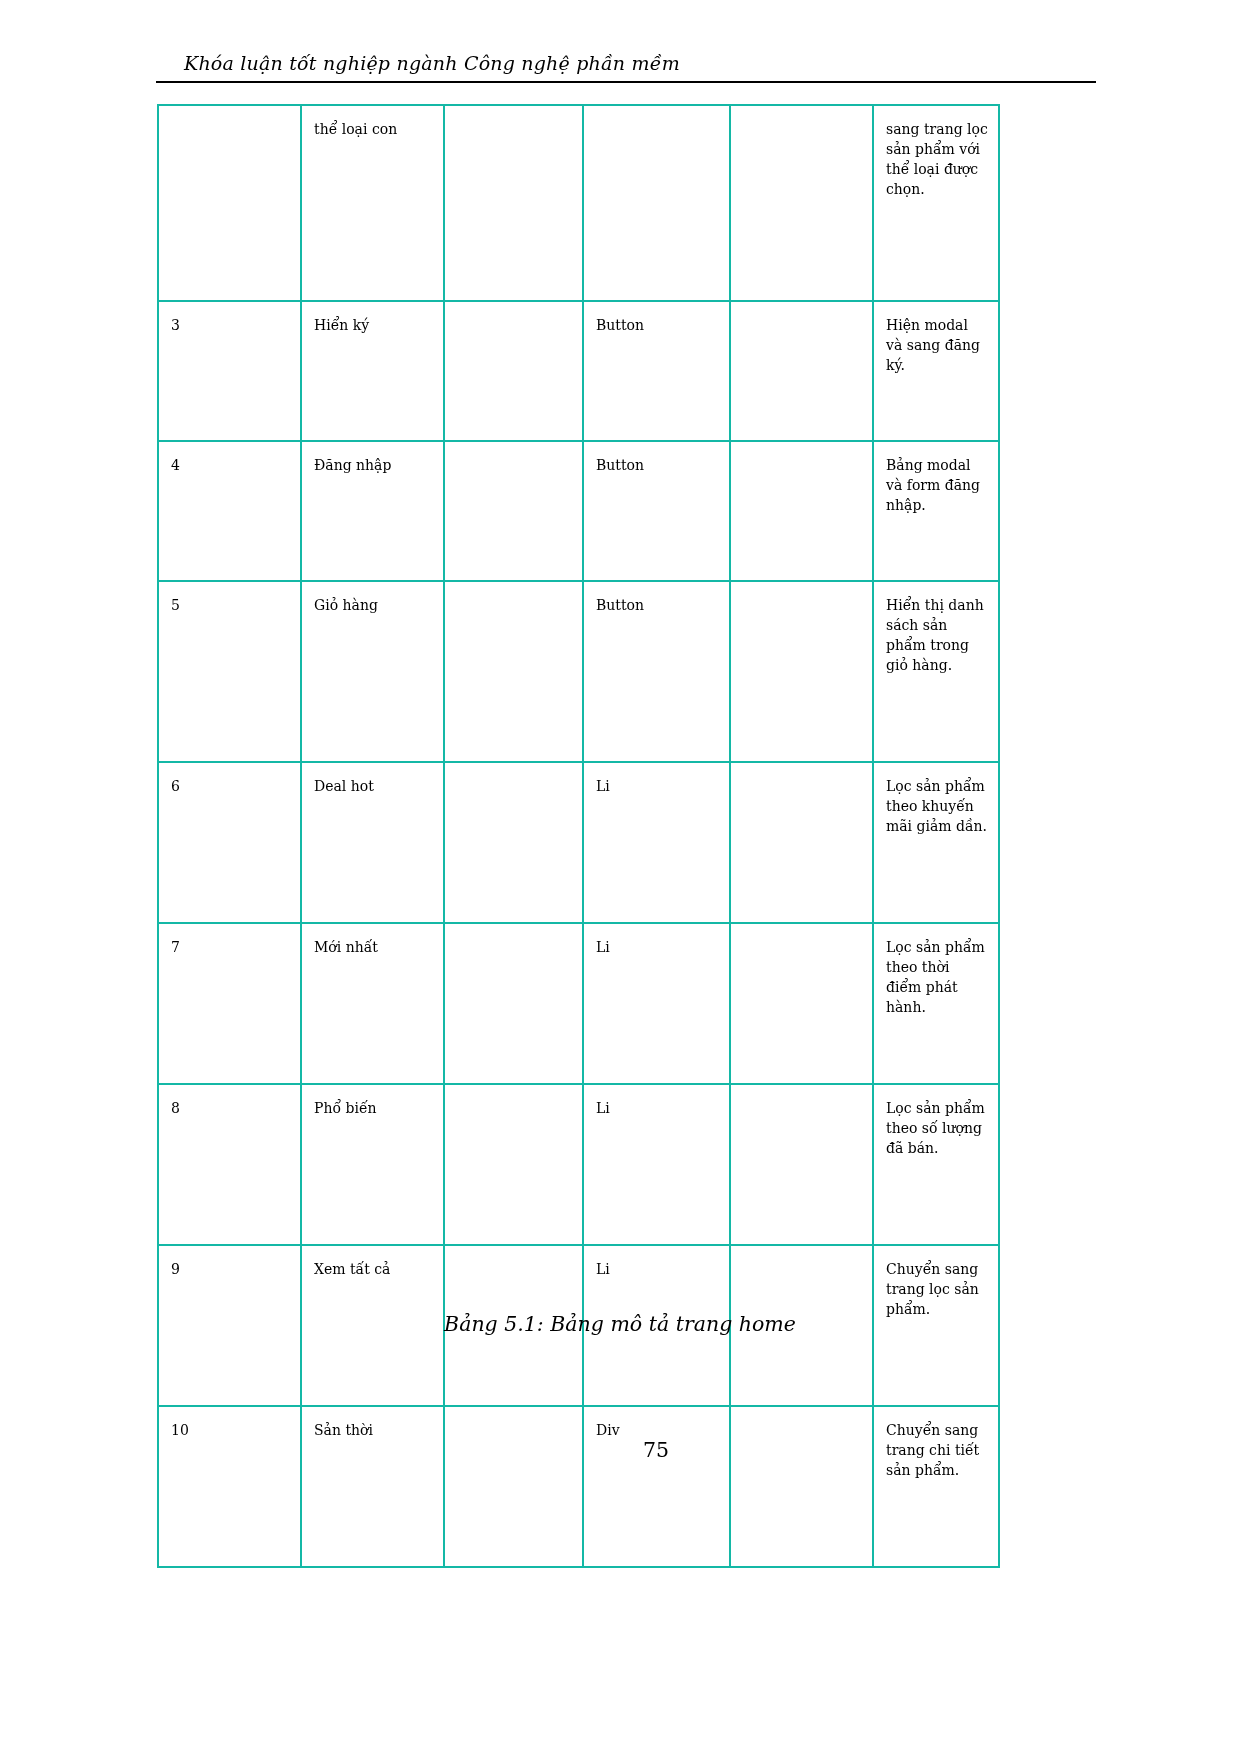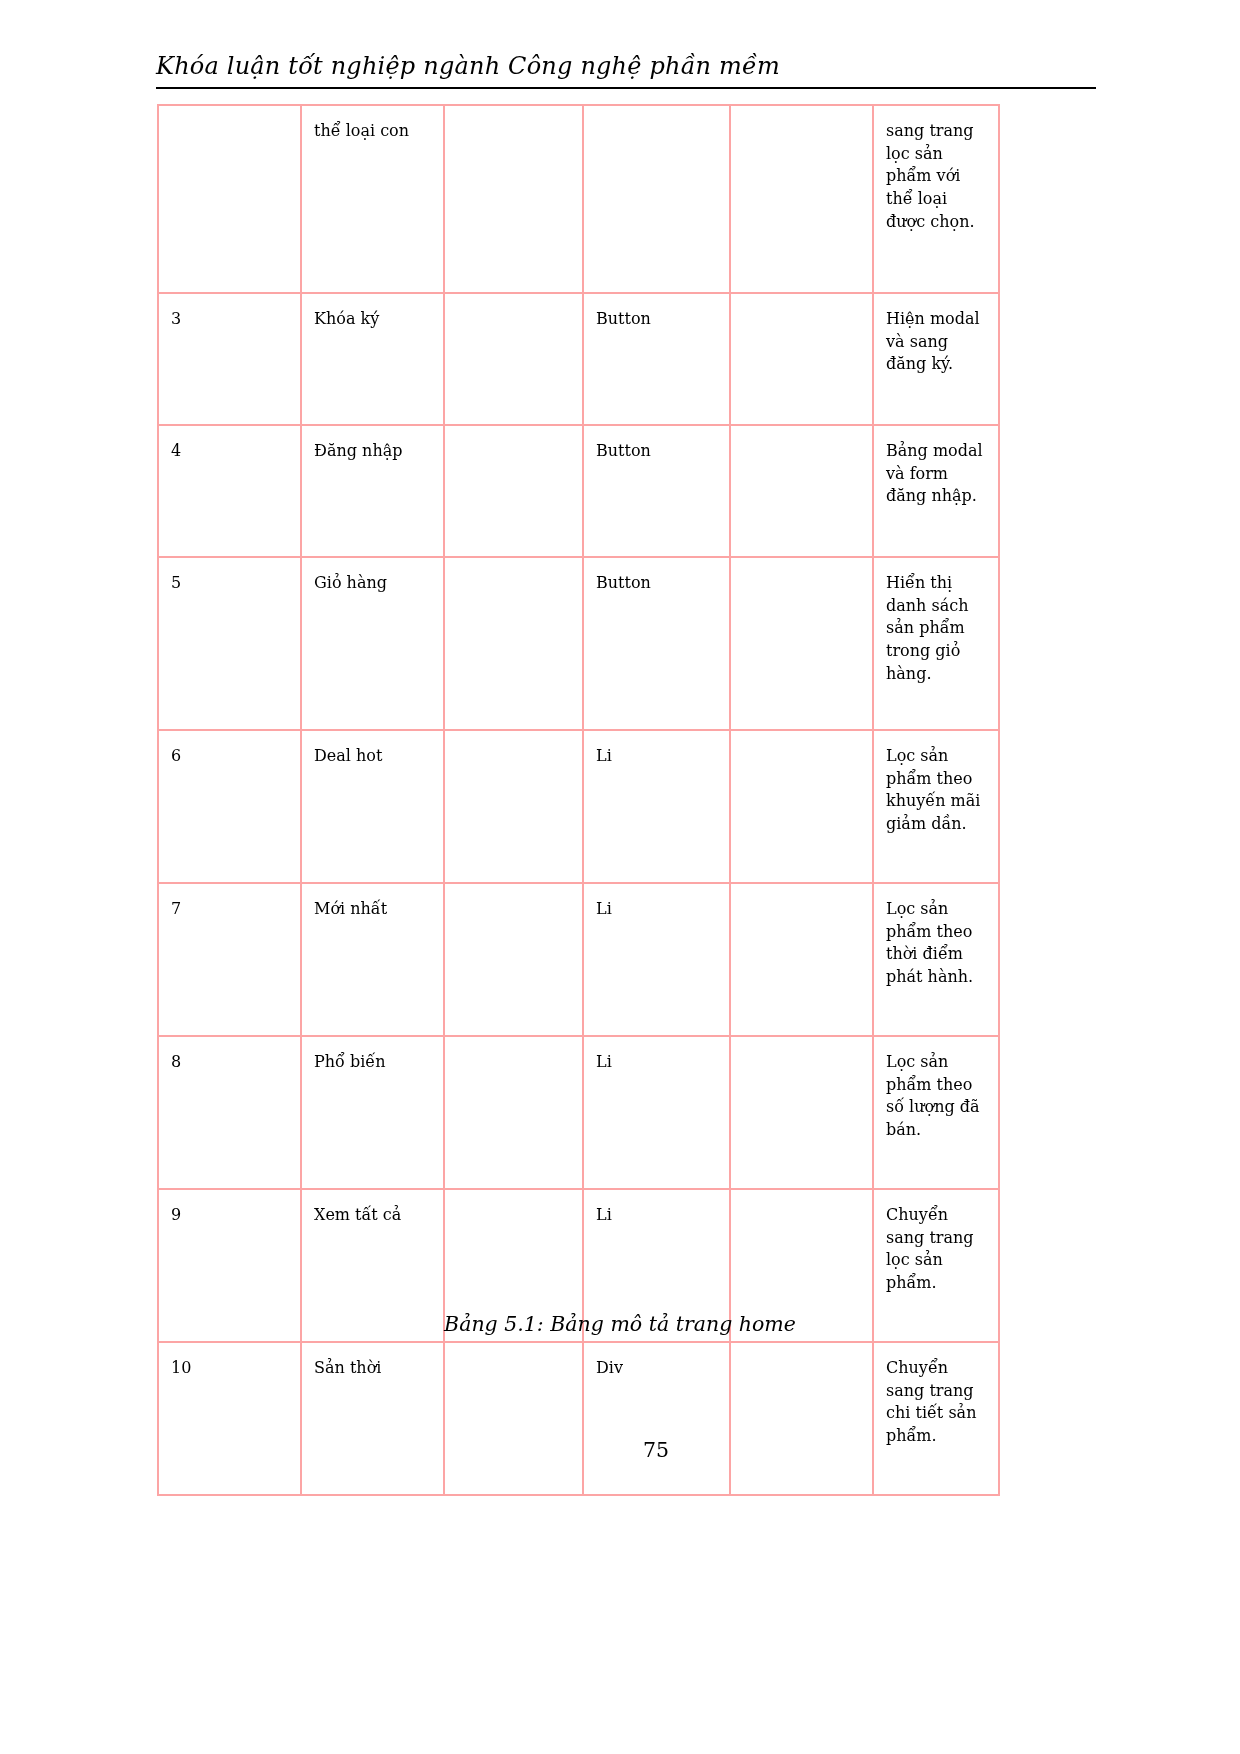--- a/index.html
+++ b/index.html
@@ -23,43 +23,44 @@
   }
   .header {
     position: absolute;
     left: 156px;
     top: 52px;
     width: 940px;
   }
   .header-text {
     font-family: "DejaVu Serif", serif;
     font-style: italic;
-    font-size: 24px;
+    font-size: 19px;
     letter-spacing: 0.2px;
     white-space: nowrap;
+    margin-left: 28px;
   }
   .header-rule {
     margin-top: 7px;
     border-bottom: 2.2px solid #000;
     width: 940px;
   }
   table.desc-table {
     position: absolute;
     left: 157px;
     top: 104px;
     width: 841px;
     border-collapse: collapse;
     table-layout: fixed;
   }
   table.desc-table td {
-    border: 2px solid #fca5a5;
+    border: 2px solid #14b8a6;
     vertical-align: top;
-    padding: 14px 10px 24px 12px;
+    padding: 14px 10px 32px 12px;
     font-family: "DejaVu Serif", serif;
-    font-size: 16px;
+    font-size: 14px;
     line-height: 1.42;
   }
   col.c1 { width: 143px; }
   col.c2 { width: 143px; }
   col.c3 { width: 139px; }
   col.c4 { width: 147px; }
   col.c5 { width: 143px; }
   col.c6 { width: 126px; }
   .cell-text {
     display: block;
@@ -135,21 +136,21 @@
           </td>
         <td>
             <span class="cell-text">sang trang lọc sản phẩm với thể loại được chọn.</span>
           </td>
       </tr>
       <tr class="r1">
         <td>
             <span class="cell-text">3</span>
           </td>
         <td>
-            <span class="cell-text">Khóa ký</span>
+            <span class="cell-text">Hiển ký</span>
           </td>
         <td>
             <span class="cell-text"></span>
           </td>
         <td>
             <span class="cell-text">Button</span>
           </td>
         <td>
             <span class="cell-text"></span>
           </td>

